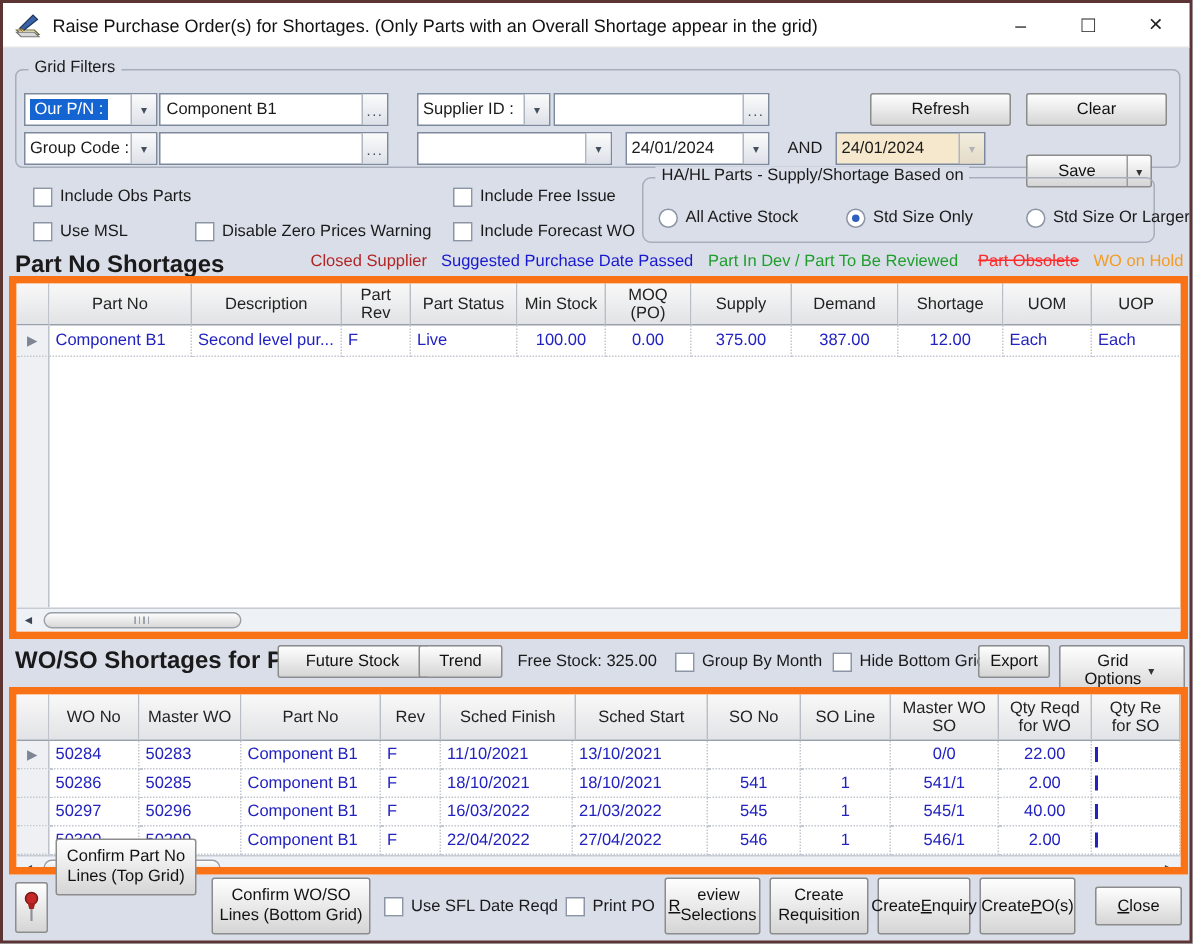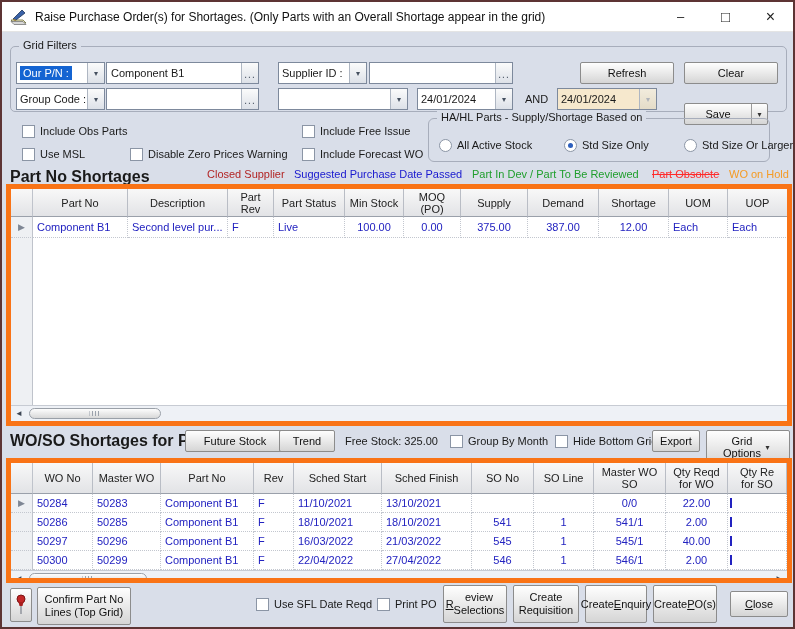--- a/index.html
+++ b/index.html
@@ -265,22 +265,22 @@
       <span class="split-arrow">▾</span>
     </div>
 
     <div class="grid" style="top:426px;height:125px">
       <div class="g-row g-head" style="flex:0 0 31px">
         <div class="gutter"></div>
         <div class="gc b1">WO No</div>
         <div class="gc b2">Master WO</div>
         <div class="gc b3">Part No</div>
         <div class="gc b4">Rev</div>
+        <div class="gc b6">Sched Finish</div>
         <div class="gc b5">Sched Start</div>
-        <div class="gc b6">Sched Finish</div>
         <div class="gc b7">SO No</div>
         <div class="gc b8">SO Line</div>
         <div class="gc b9">Master WO
 SO</div>
         <div class="gc b10">Qty Reqd
 for WO</div>
         <div class="gc b11">Qty Re
 for SO</div>
       </div>
       <div class="g-row" style="flex:0 0 19px">
@@ -351,22 +351,24 @@
       </div>
     </div>
 
     <div class="btn" style="left:8px;top:556px;width:22px;height:34px">
       <svg width="12" height="22" viewBox="0 0 12 22">
         <circle cx="6" cy="5" r="4" fill="#c32727" stroke="#7c1414" stroke-width="1"></circle>
         <path d="M3.5 8 L8.5 8 L7.5 12 L4.5 12 Z" fill="#a81f1f"></path>
         <line x1="6" y1="12" x2="6" y2="20" stroke="#8a8f98" stroke-width="1.4"></line>
       </svg>
     </div>
-    <div class="btn two" style="left:35px;top:555px;width:94px;height:38px">Confirm Part No
+    <div class="btn two" style="left:35px;top:527px;width:94px;height:38px">Confirm Part No
 Lines (Top Grid)</div>
+    <div class="btn two" style="left:139px;top:553px;width:106px;height:38px">Confirm WO/SO
+Lines (Bottom Grid)</div>
     <div class="cb" style="left:254px;top:565px">
         <span class="box"></span>
         <span>Use SFL Date Reqd</span>
       </div>
     <div class="cb" style="left:375px;top:565px">
         <span class="box"></span>
         <span>Print PO</span>
       </div>
     <div class="btn two" style="left:441px;top:553px;width:64px;height:38px"><u>R</u>eview<br>Selections</div>
     <div class="btn two" style="left:511px;top:553px;width:66px;height:38px">Create

